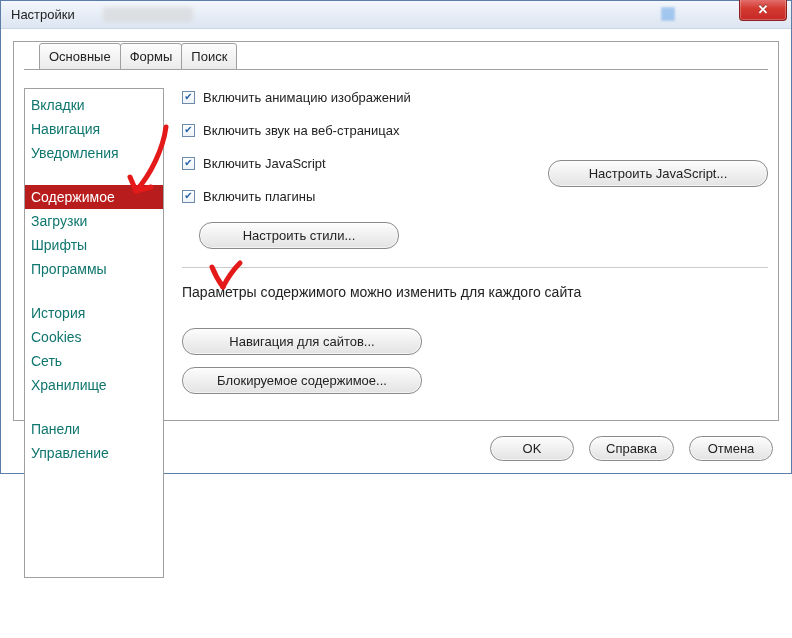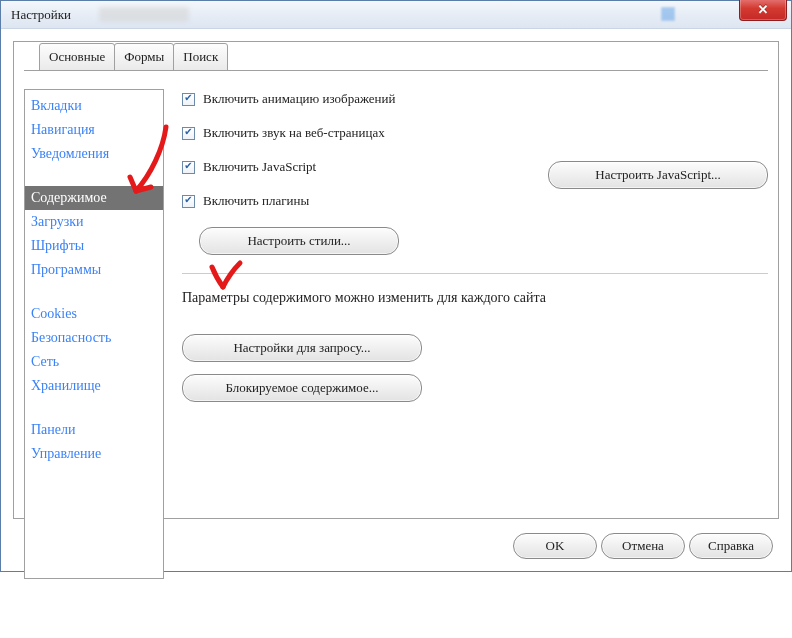--- a/index.html
+++ b/index.html
@@ -5,25 +5,24 @@
   * { box-sizing: border-box; }
   html, body {
     margin: 0; padding: 0;
     width: 792px; height: 638px;
     font-family: "Segoe UI", Tahoma, sans-serif;
     font-size: 12px;
     background: #fff;
     overflow: hidden;
   }
   .window {
-    width: 792px; height: 572px;
+    width: 792px; height: 474px;
     border: 1px solid #5a7ea8;
     background: #fff;
     position: relative;
-    font-family: Liberation Serif, serif;
   }
   .titlebar {
     height: 28px;
     background: linear-gradient(to bottom, #f4f7fc 0%, #e7edf6 50%, #dde6f2 100%);
     border-bottom: 1px solid #c9d4e4;
     display: flex;
     align-items: center;
     position: relative;
   }
   .titlebar .title {
@@ -121,26 +120,26 @@
     border: 1px solid #a0a0a0;
     background:#fff;
     margin-right: 18px;
     padding-top:4px;
     padding-bottom:4px;
     overflow: hidden;
   }
   .side-item {
     padding: 2px 6px 2px 6px;
     font-size: 14px;
-    color: #3b82f6;
+    color: #0f766e;
     line-height: 20px;
     cursor: default;
   }
   .side-item.selected {
-    background: #737373;
+    background: #b91c1c;
     color: #fff;
   }
   .side-gap { height: 20px; }
 
   .main {
     flex: 1;
     padding-top: 2px;
     position: relative;
   }
   .row {
@@ -203,21 +202,21 @@
     position: absolute;
     right: 0;
     top: 72px;
   }
 
   .footer-buttons {
     position: absolute;
     right: 18px;
     bottom: 12px;
     display: flex;
-    gap: 4px;
+    gap: 15px;
   }
 
   
   .anno { position:absolute; pointer-events:none; }
 </style>
 </head>
 <body>
 
 <div class="window">
 
@@ -246,22 +245,22 @@
       <div class="side-list">
         <div class="side-item">Вкладки</div>
         <div class="side-item">Навигация</div>
         <div class="side-item">Уведомления</div>
         <div class="side-gap"></div>
         <div class="side-item selected">Содержимое</div>
         <div class="side-item">Загрузки</div>
         <div class="side-item">Шрифты</div>
         <div class="side-item">Программы</div>
         <div class="side-gap"></div>
+        <div class="side-item">История</div>
         <div class="side-item">Cookies</div>
-        <div class="side-item">Безопасность</div>
         <div class="side-item">Сеть</div>
         <div class="side-item">Хранилище</div>
         <div class="side-gap"></div>
         <div class="side-item">Панели</div>
         <div class="side-item">Управление</div>
       </div>
 
       <div class="main">
 
         <div class="row">
@@ -298,34 +297,34 @@
 
         <div style="margin-bottom:18px;padding-left:17px;">
           <span class="winbtn">Настроить стили...</span>
         </div>
 
         <hr class="divider">
 
         <div class="note">Параметры содержимого можно изменить для каждого сайта</div>
 
         <div style="margin-bottom:12px;">
-          <span class="winbtn" style="min-width:240px;">Настройки для запросу...</span>
+          <span class="winbtn" style="min-width:240px;">Навигация для сайтов...</span>
         </div>
         <div>
           <span class="winbtn" style="min-width:240px;">Блокируемое содержимое...</span>
         </div>
 
       </div>
     </div>
   </div>
 
   <div class="footer-buttons">
     <span class="winbtn small">OK</span>
+    <span class="winbtn small">Справка</span>
     <span class="winbtn small">Отмена</span>
-    <span class="winbtn small">Справка</span>
   </div>
 
   <svg class="anno" style="left:120px; top:118px;" width="60" height="90">
     <path d="M45 8 C 42 30, 30 55, 15 72" stroke="#e41a1a" stroke-width="5" fill="none" stroke-linecap="round"></path>
     <path d="M15 72 L 9 58" stroke="#e41a1a" stroke-width="5" fill="none" stroke-linecap="round"></path>
     <path d="M15 72 L 30 68" stroke="#e41a1a" stroke-width="5" fill="none" stroke-linecap="round"></path>
   </svg>
 
   <svg class="anno" style="left:205px; top:258px;" width="40" height="36">
     <path d="M6 8 C 10 18, 14 24, 17 28" stroke="#e41a1a" stroke-width="5" fill="none" stroke-linecap="round"></path>

